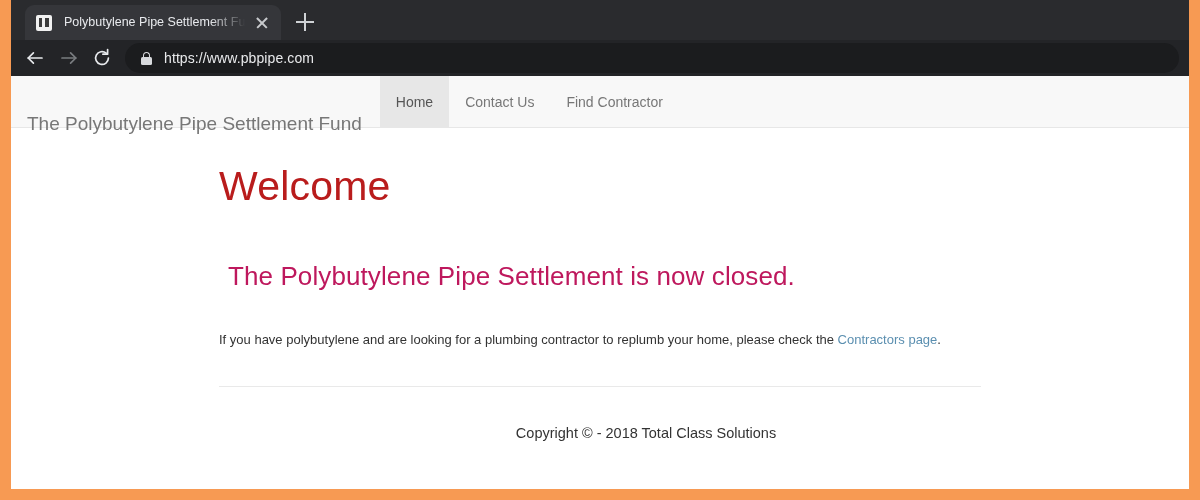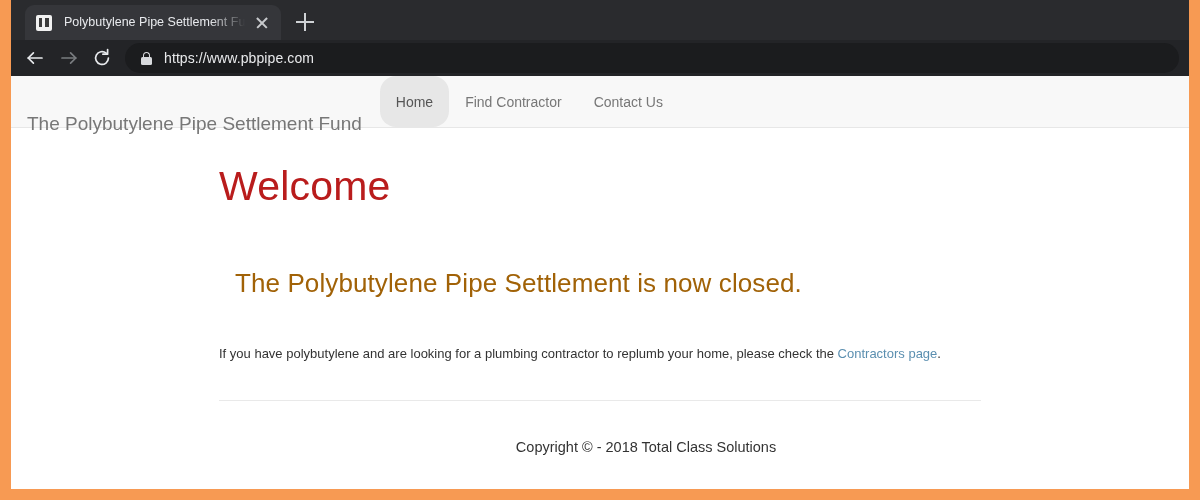--- a/index.html
+++ b/index.html
@@ -231,43 +231,42 @@
     align-items: center;
     padding: 0 16px;
     font-size: 14px;
     color: #777777;
     white-space: nowrap;
     cursor: pointer;
   }
   .navlink.active {
     background: #e7e7e7;
     color: #555555;
-    border-radius: 16px;
   }
 
   
   .content {
     padding: 0 0 0 208px;
     box-sizing: border-box;
   }
   .page-title {
     margin: 0;
     padding-top: 35px;
     font-size: 41px;
     font-weight: normal;
     color: #b91c1c;
     letter-spacing: 0.2px;
     line-height: 1.15;
   }
   .subhead {
-    margin: 16px;
+    margin: 9px;
     padding-top: 42px;
     font-size: 26px;
     font-weight: normal;
-    color: #a16207;
+    color: #be185d;
     letter-spacing: 0.1px;
     line-height: 1.2;
   }
   .body-text {
     margin: 0;
     padding-top: 29px;
     font-size: 13px;
     color: #333333;
     line-height: 1.5;
   }
@@ -342,22 +341,22 @@
       </div>
     </div>
   </div>
 
   <div class="viewport">
 
     <div class="navbar">
       <div class="brand">The Polybutylene Pipe Settlement Fund</div>
       <div class="navlinks">
         <div class="navlink active">Home</div>
+        <div class="navlink">Contact Us</div>
         <div class="navlink">Find Contractor</div>
-        <div class="navlink">Contact Us</div>
       </div>
     </div>
 
     <div class="content">
 
       <h1 class="page-title">Welcome</h1>
 
       <h2 class="subhead">The Polybutylene Pipe Settlement is now closed.</h2>
 
       <p class="body-text"><span>If you have polybutylene and are looking for a plumbing contractor to replumb your home, please check the </span><a href="#">Contractors page</a><span>.</span></p>

